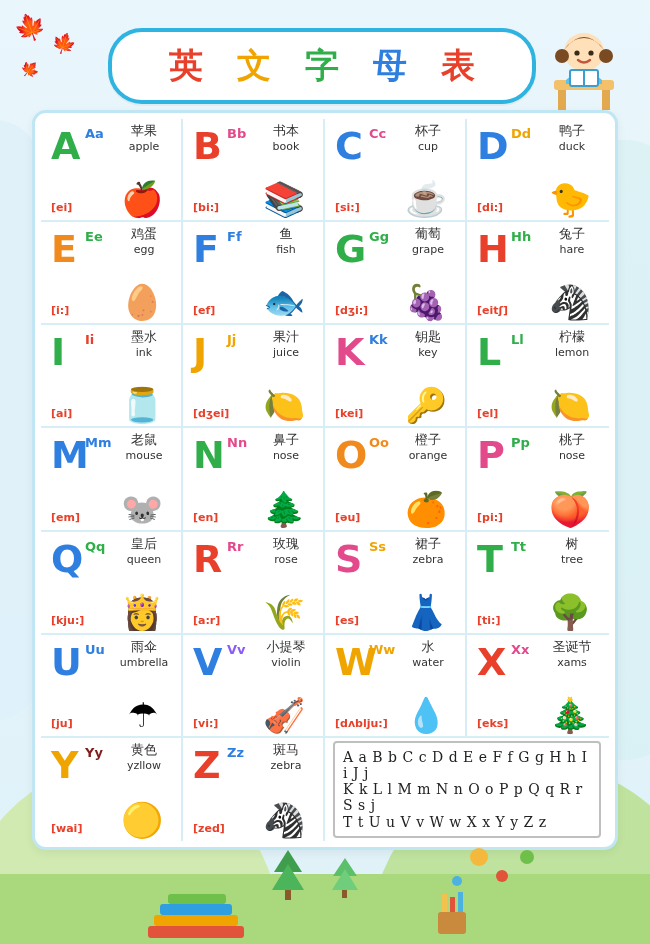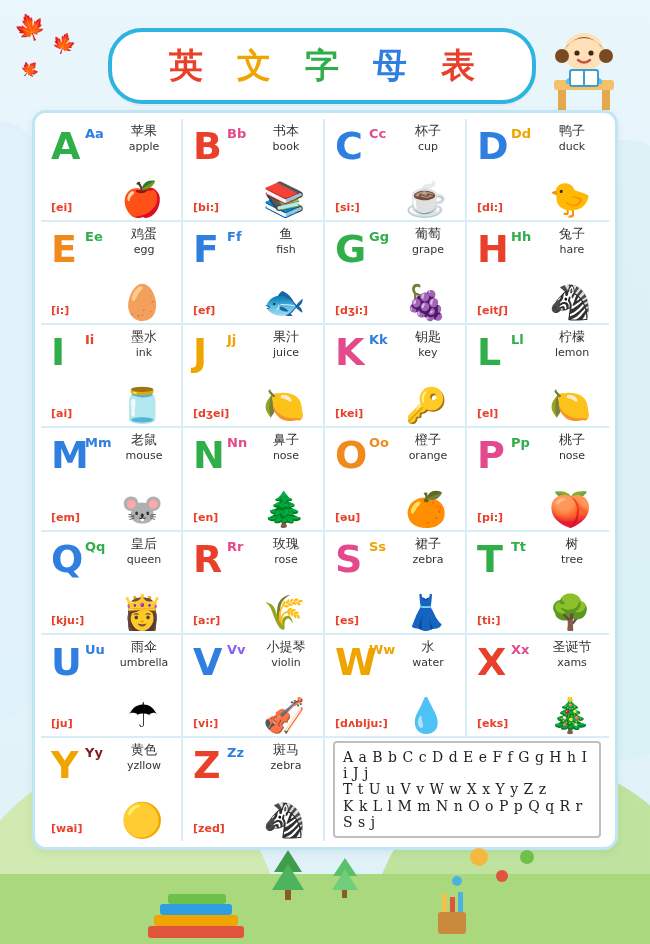--- a/index.html
+++ b/index.html
@@ -541,22 +541,22 @@
         <span class="small-pair" style="color:#2f7fe0">Zz</span>
         <span class="phon" style="color:#e8402a">[zed]</span>
         <span class="word-cn">斑马</span>
         <span class="word-en">zebra</span>
         <span class="pic">🦓</span>
       </div>
 
       <div class="cell row-last recap">
         <div class="recap-box">
           <div>A a B b C c D d E e F f G g H h I i J j</div>
+          <div>K k L l M m N n O o P p Q q R r S s   j</div>
           <div>T t U u V v W w X x Y y Z z</div>
-          <div>K k L l M m N n O o P p Q q R r S s   j</div>
         </div>
       </div>
 
     </div>
   </div>
 
 
   <div class="books">
     <div class="book-layer" style="left:0; bottom:0; width:96px; height:12px; background:#e2533c;"></div>
     <div class="book-layer" style="left:6px; bottom:12px; width:84px; height:11px; background:#f0a400;"></div>

